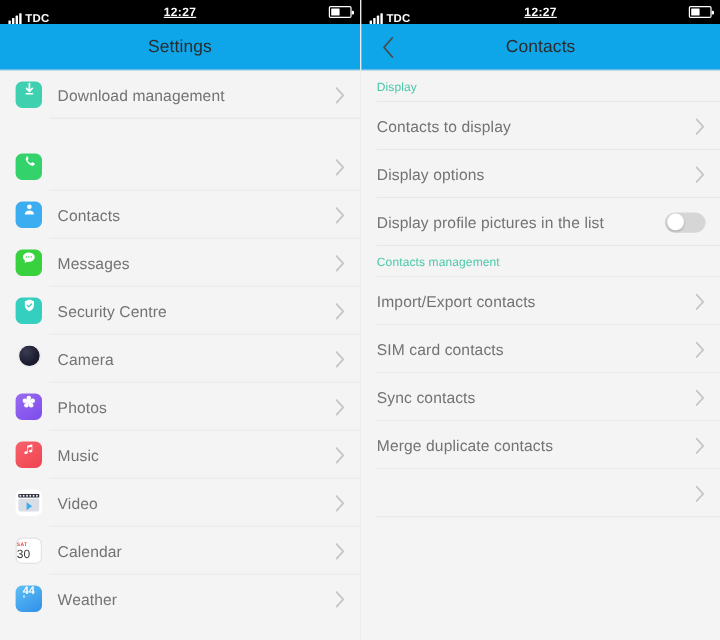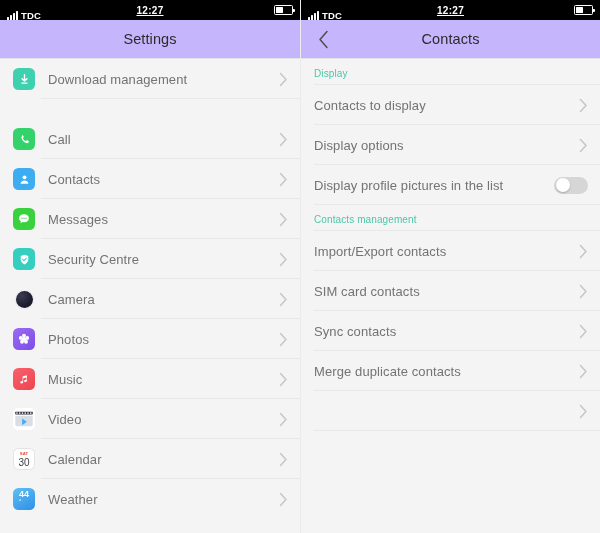--- a/index.html
+++ b/index.html
@@ -38,21 +38,21 @@
     position:relative; padding:1px;
   }
   .battery::after {
     content:""; position:absolute; right:-3px; top:2.6px;
     width:1.6px; height:3.4px; background:#fff; border-radius:0 1px 1px 0;
   }
   .battery b { display:block; height:100%; width:45%; background:#fff; border-radius:.5px; }
 
   
   .navbar {
-    height:39px; background:#c4b5fd; position:relative;
+    height:39px; background:#0ea5e9; position:relative;
     display:flex; align-items:center; justify-content:center;
     border-bottom:1px solid #e4e4e4;
   }
   .nav-title { font-size:14.5px; color:#2b2b2b; font-weight:normal; letter-spacing:.1px; }
   .nav-back {
     position:absolute; left:9px; top:0; bottom:0;
     display:flex; align-items:center; padding:0 8px; cursor:pointer;
   }
   .nav-back svg { display:block; }
 
@@ -75,21 +75,21 @@
     font-size:13px; color:#737373; flex:1; letter-spacing:.1px;
   }
   .chev { margin-left:auto; }
   .chev svg { display:block; }
 
   
   .row.app { height:40px; padding-left:13px; }
   .row.app::after { left:41px; }
   .appicon {
     width:22px; height:22px; border-radius:5.5px; margin-right:13px;
-    display:flex; align-items:center; justify-content:center;
+    display:flex; align-items:flex-start; justify-content:center;
     flex:0 0 22px; position:relative; overflow:hidden;
   }
   .appicon svg, .appicon span { display:block; }
 
   
   .ic-download { background:#3fd0b0; }
   .ic-call     { background:#34d26a; }
   .ic-contacts { background:#3badf0; }
   .ic-messages { background:#3ad13f; }
   .ic-security { background:#35cfc0; }
@@ -187,21 +187,20 @@
 
         <div class="row app">
           <span class="appicon ic-call">
             <svg width="13" height="13" viewBox="0 0 24 24">
               <path d="M7.2 4.2c.6-.6 1.6-.5 2 .3l1.3 2.3c.3.6.2 1.3-.3 1.7l-.9.8c-.3.3-.4.7-.2 1
                  .5 1 1.2 1.9 2 2.7.8.8 1.7 1.4 2.7 1.9.4.2.8.1 1-.2l.8-.9c.4-.5 1.1-.6 1.7-.3l2.3 1.3
                  c.8.4.9 1.4.3 2l-1 1c-.8.8-2 1.1-3 .8-2.2-.7-4.2-2-5.9-3.6-1.6-1.6-2.9-3.6-3.6-5.8
                  -.3-1.1 0-2.2.8-3l1-1z" fill="#fff"></path>
             </svg>
           </span>
-          <span class="label">Call</span>
           <span class="chev">
             <svg width="9" height="15" viewBox="0 0 9 15">
                 <path d="M1.5 1.5L7 7.5l-5.5 6" fill="none" stroke="#c6c6c6" stroke-width="1.5" stroke-linecap="round" stroke-linejoin="round"></path>
               </svg>
           </span>
         </div>
 
         <div class="row app">
           <span class="appicon ic-contacts">
             <svg width="13" height="13" viewBox="0 0 24 24">

